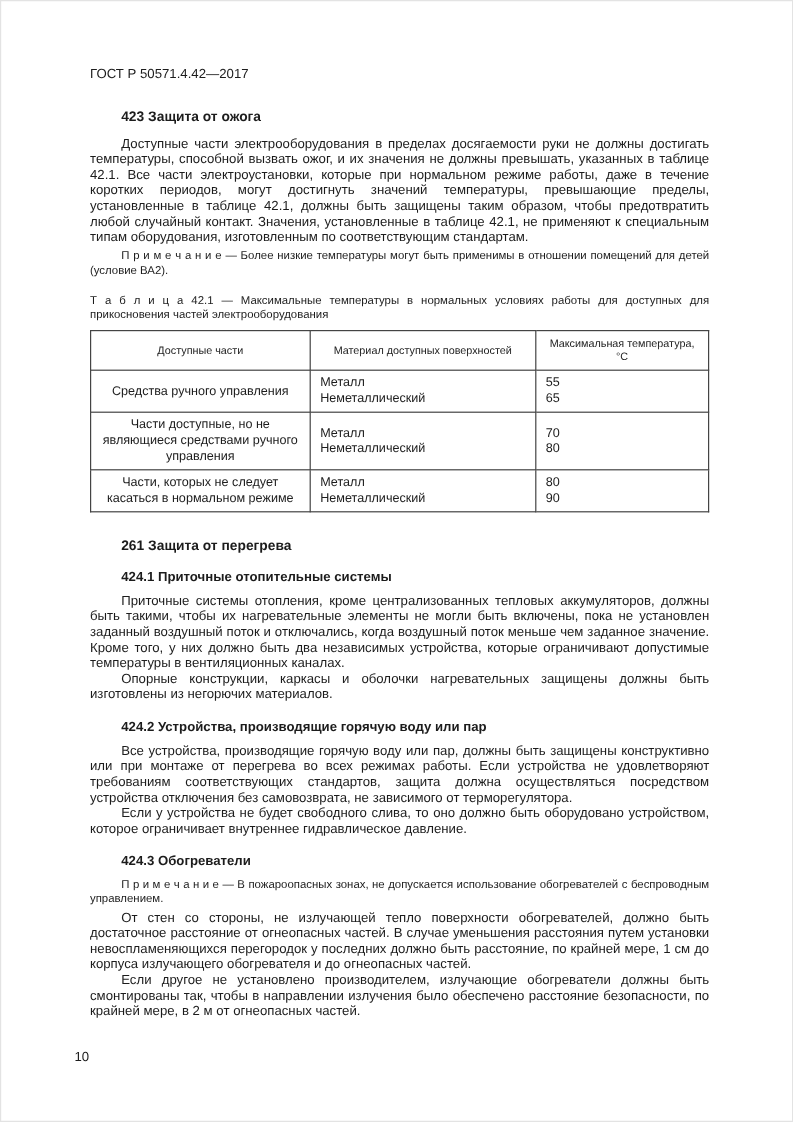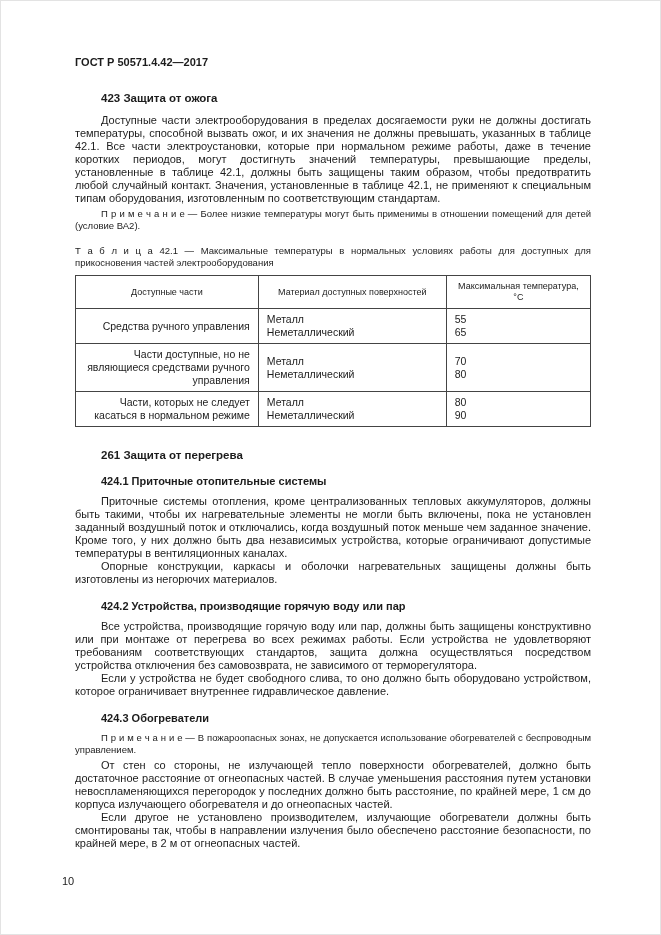--- a/index.html
+++ b/index.html
@@ -13,21 +13,21 @@
   .page {
     position: relative;
     width: 661px; height: 935px;
     background: #ffffff;
     box-shadow: inset 0 0 0 1px #e3e3e3;
     padding: 56px 70px 0 75px;
     overflow: hidden;
   }
   .doc-header {
     font-size: 11px;
-    font-weight: bold;
+    font-weight: normal;
     margin-bottom: 24px;
   }
   .sec-title {
     font-size: 11.5px;
     font-weight: bold;
     text-indent: 26px;
     margin-bottom: 10px;
   }
   .sub-title {
     font-size: 11px;
@@ -73,21 +73,21 @@
     vertical-align: middle;
     padding: 5px 6px;
     color: #222;
   }
   table.t421 td {
     font-size: 10.5px;
     line-height: 13px;
     vertical-align: middle;
     padding: 4px 8px;
   }
-  td.c1 { text-align: right; width: 35.5%; }
+  td.c1 { text-align: center; width: 35.5%; }
   td.c2 { text-align: left; width: 36.5%; }
   td.c3 { text-align: left; width: 28%; }
   .sec-gap { margin-top: 22px; }
   .page-number {
     position: absolute;
     left: 62px;
     bottom: 48px;
     font-size: 11px;
   }
 </style>

